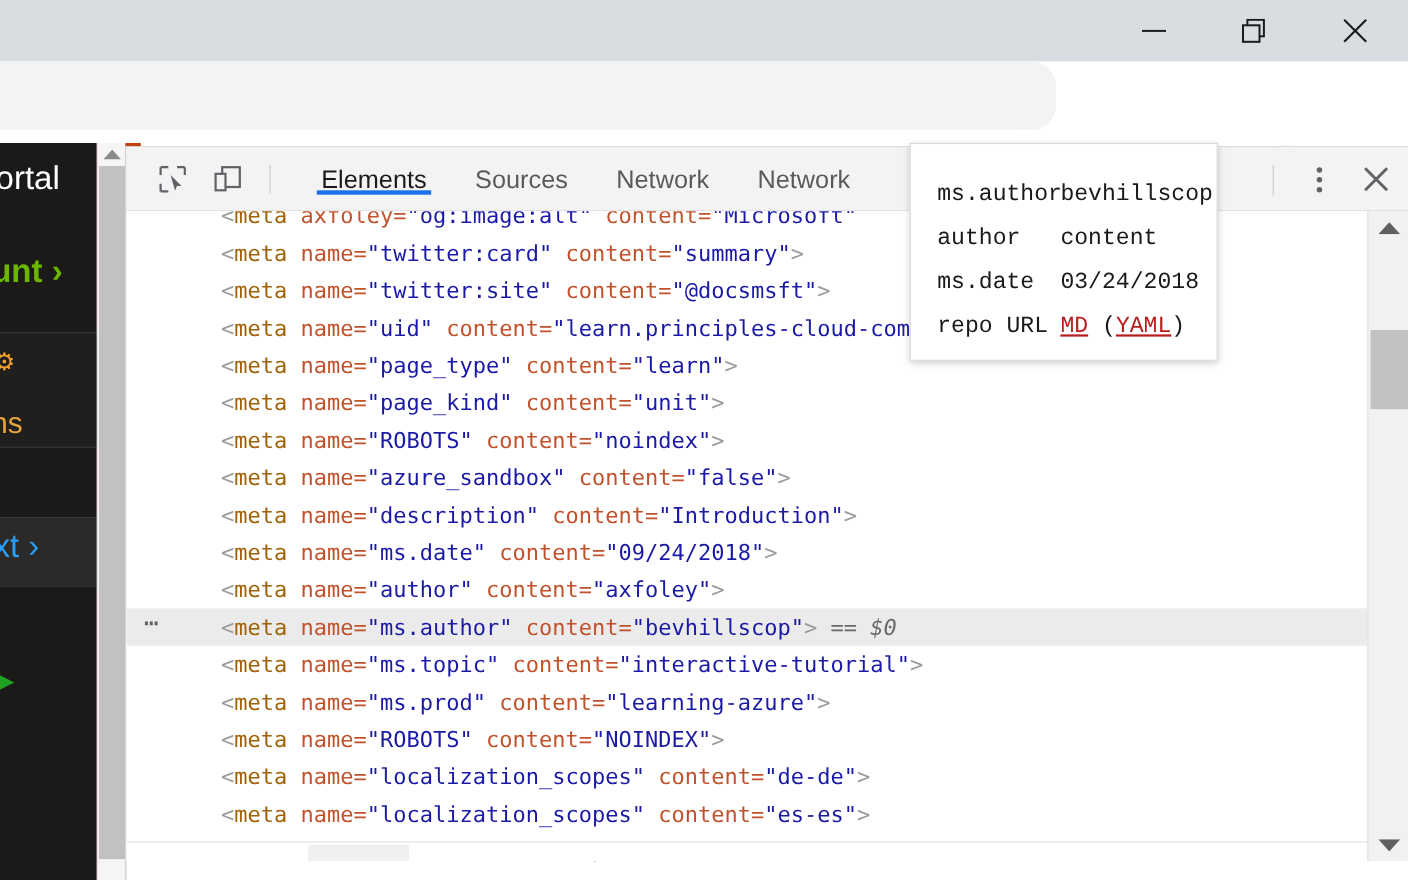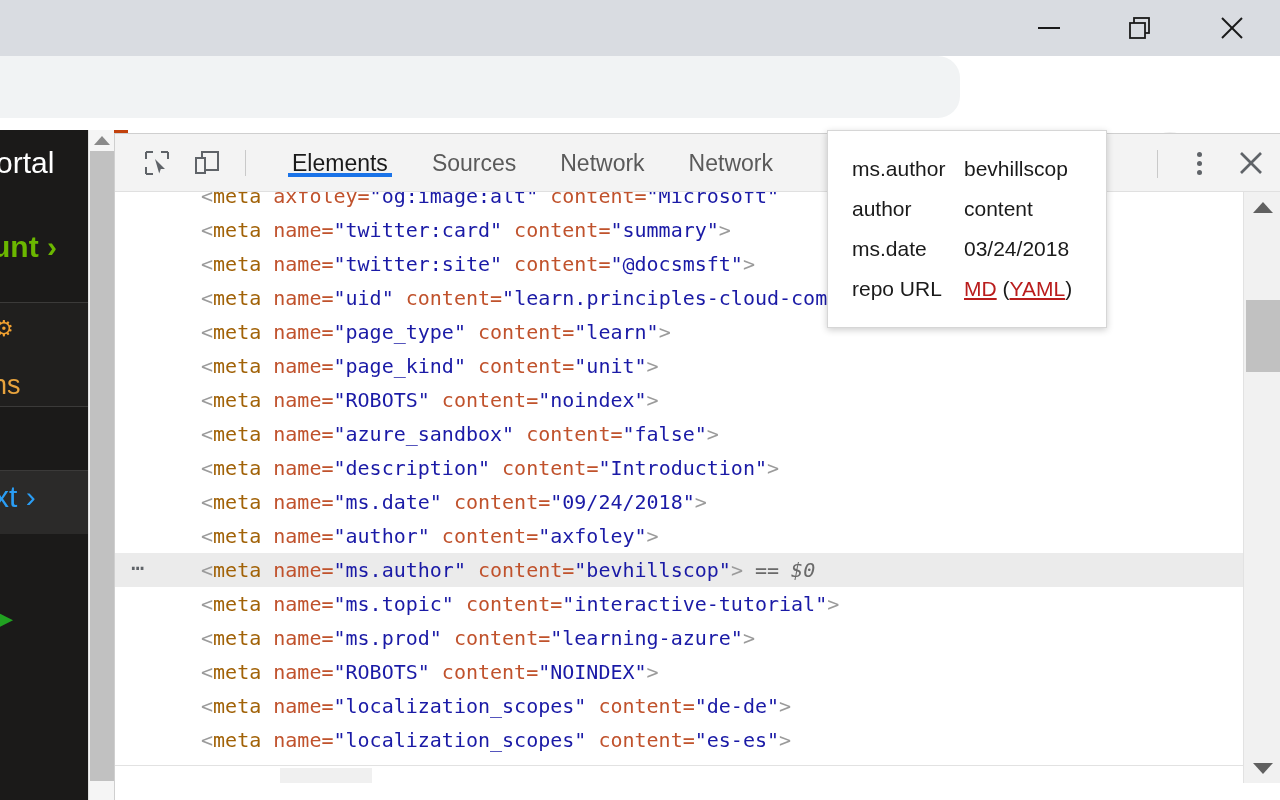--- a/index.html
+++ b/index.html
@@ -209,23 +209,23 @@
   }
 
   
   #metadata-tooltip {
     position: absolute; left: 827px; top: 130px; width: 280px; height: 198px;
     background: #ffffff; border: 1px solid #d6d6d6;
     box-shadow: 0 2px 7px rgba(0,0,0,0.20);
     padding: 26px 24px 0 24px;
   }
   .meta-row {
-    display: flex; align-items: flex-start;
+    display: flex; align-items: center;
     font-size: 21px; color: #1a1a1a; height: 40px;
-    font-family: Liberation Sans, sans-serif;
+    font-family: Liberation Mono, monospace;
   }
   .meta-key { width: 112px; flex: none; }
   .meta-val { white-space: nowrap; }
   .meta-link { color: #b91c1c; text-decoration: underline; }
   .meta-paren { color: #1a1a1a; }
 </style>
 </head>
 <body>
 
 <div id="window-titlebar">

